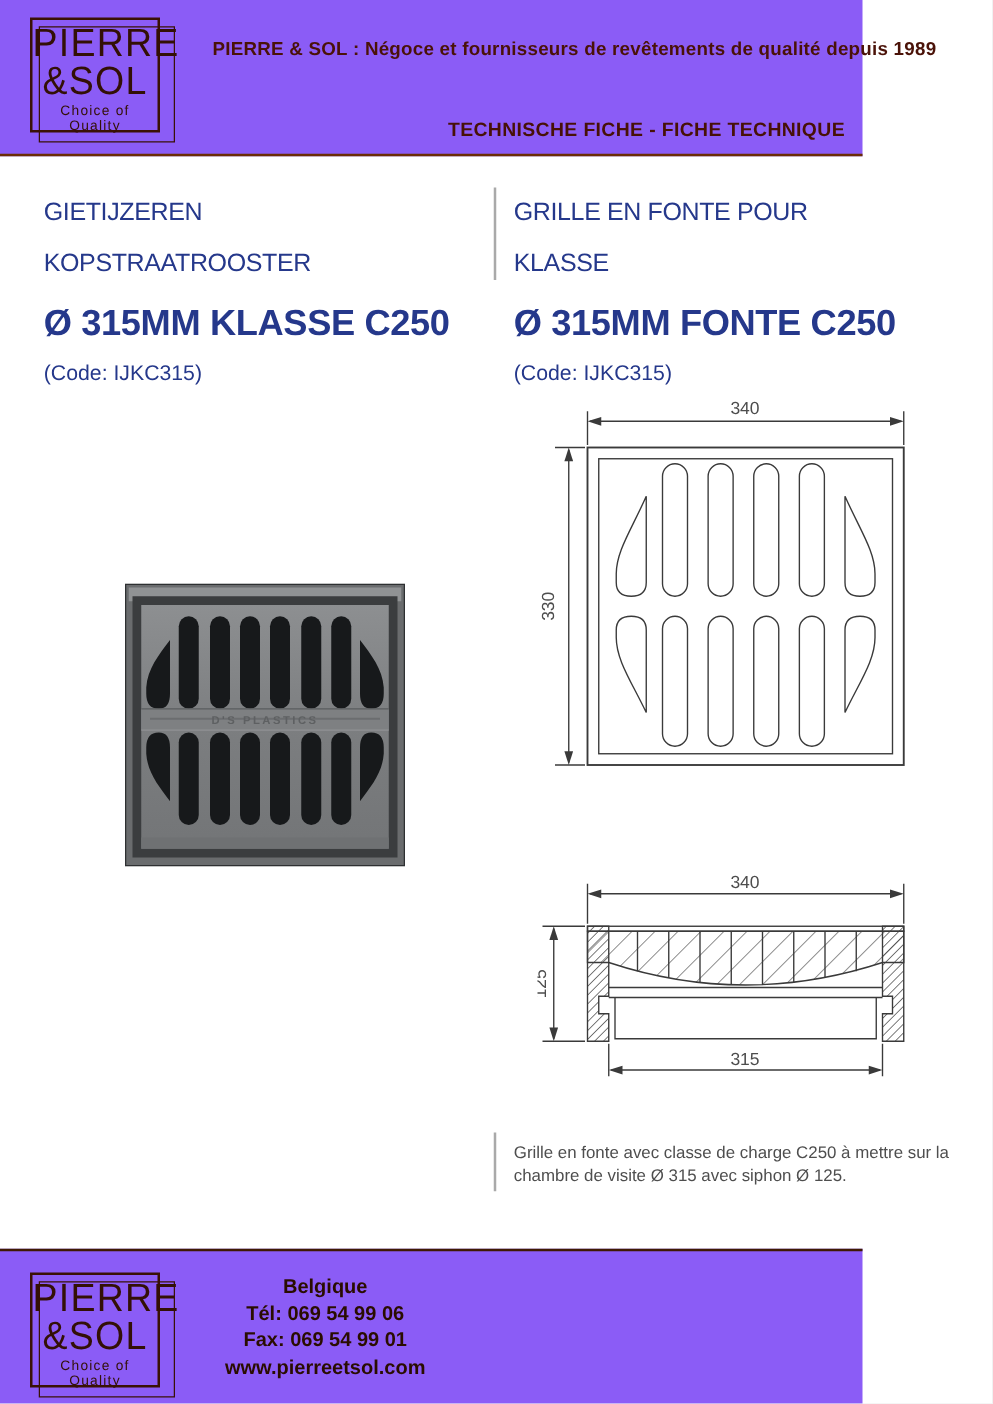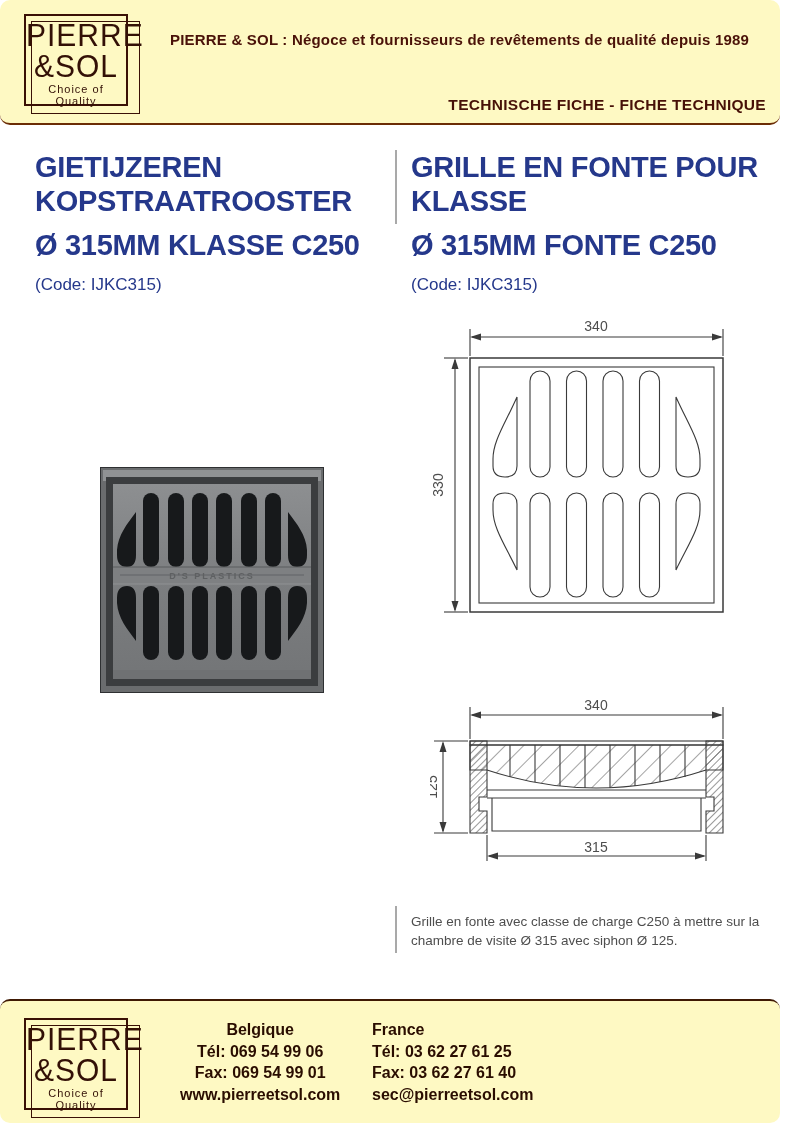--- a/index.html
+++ b/index.html
@@ -4,21 +4,21 @@
 <style>
   * { margin:0; padding:0; box-sizing:border-box; }
   html,body { background:#e8e8e8; }
   .page {
     position:relative; width:794px; height:1123px; margin:0 auto;
     background:#ffffff; overflow:hidden;
     font-family:"Liberation Sans", sans-serif;
   }
 
   
-  .band { position:absolute; left:0; width:780px; background:#fef9c3;border-radius:10px; }
+  .band { position:absolute; left:0; width:690px; background:#8b5cf6; }
   .band.header { top:0; height:125px; border-bottom:2px solid #6b2d06; }
   .band.footer { top:999px; height:124px; border-top:2px solid #3f1903; }
 
   
   .logo {
     position:absolute; width:104px; height:92px;
     border:2px solid #3a1106; color:#331006; text-align:center;
   }
   .logo::after {
     content:""; position:absolute; left:5px; top:5px;
@@ -43,21 +43,21 @@
   .banner {
     position:absolute; right:14px; top:96px;
     font-size:15.5px; font-weight:700; color:#471107; letter-spacing:0.3px;
   }
 
   
   .title-col { position:absolute; top:150px; color:#25388B; }
   .title-col.nl { left:35px;  width:356px; }
   .title-col.fr { left:411px; width:370px; }
   .title-col .big {
-    font-size:29px; line-height:34px; font-weight:700;
+    font-size:20px; line-height:41px; font-weight:400;
     letter-spacing:-0.3px; white-space:pre-line;
   }
   .title-col .size { font-size:29px; font-weight:700; letter-spacing:-0.3px; margin-top:11px; }
   .title-col .code { font-size:17px; font-weight:400; margin-top:13px; }
 
   .vdiv { position:absolute; width:2px; background:#a9a9a9; }
   .vdiv.titles { left:395px; top:150px; height:74px; }
   .vdiv.descs  { left:395px; top:906px; height:47px; }
 
   
@@ -250,20 +250,14 @@
     <div class="l1">PIERRE</div>
     <div class="l2">&amp;SOL</div>
     <div class="l3">Choice of Quality</div>
   </div>
   <div class="contact be">
     <div>Belgique</div>
     <div>Tél: 069 54 99 06</div>
     <div>Fax: 069 54 99 01</div>
     <div>www.pierreetsol.com</div>
   </div>
-  <div class="contact fr">
-    <div>France</div>
-    <div>Tél: 03 62 27 61 25</div>
-    <div>Fax: 03 62 27 61 40</div>
-    <div>sec@pierreetsol.com</div>
-  </div>
 
 </div>
 
 </body></html>

